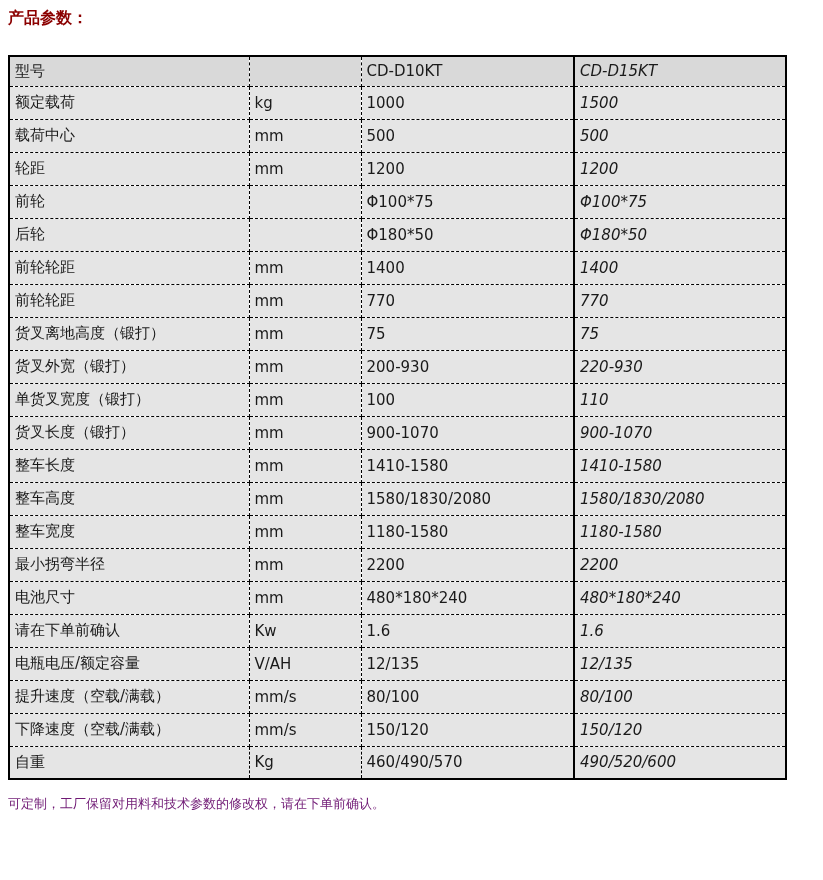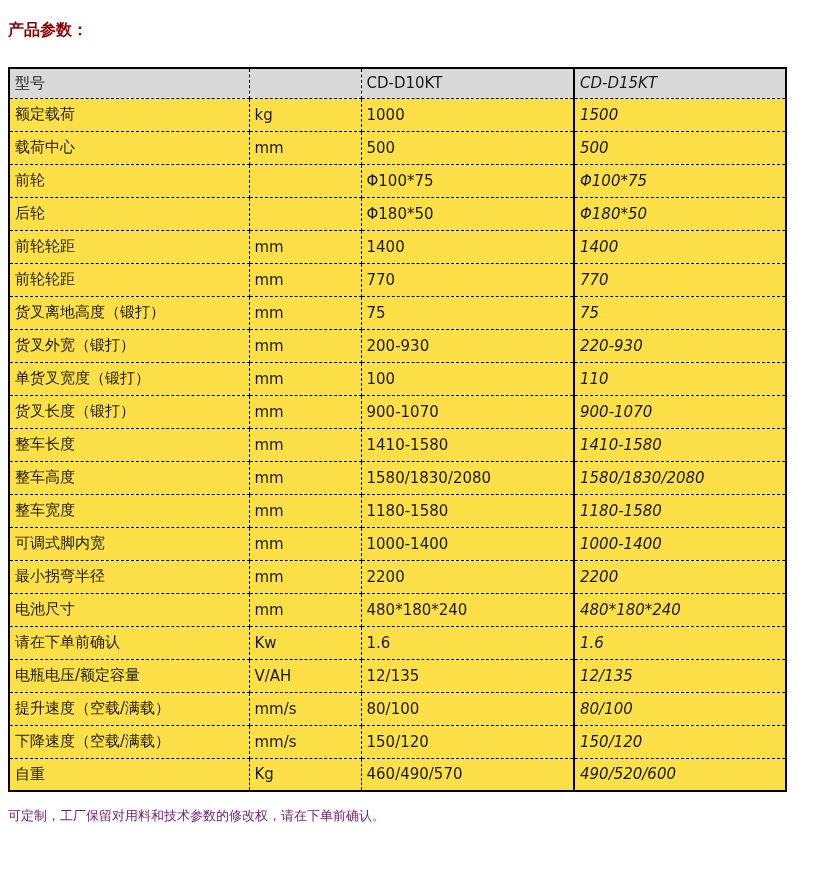--- a/index.html
+++ b/index.html
@@ -5,21 +5,21 @@
   html, body {
     margin: 0;
     padding: 0;
     background: #ffffff;
     width: 823px;
     height: 880px;
     font-family: "DejaVu Sans", "Liberation Sans", sans-serif;
     color: #1a1a1a;
   }
   .page {
-    padding: 18px 0 0 8px;
+    padding: 6px 0 0 8px;
     box-sizing: border-box;
     width: 823px;
     height: 880px;
   }
   .page-title {
     margin: 2px 0 0 0;
     font-size: 16px;
     line-height: 20px;
     font-weight: bold;
     color: #8b0000;
@@ -41,21 +41,21 @@
     text-align: left;
     vertical-align: middle;
     font-weight: normal;
   }
   table.spec-table thead tr {
     height: 30px;
     background: #d9d9d9;
   }
   table.spec-table tbody tr {
     height: 33px;
-    background: #fde047;
+    background: #e5e5e5;
     margin-top: 39px;
   }
   
   table.spec-table .col-model2 {
     border-left: 2px solid #000000;
     font-style: italic;
   }
   .footer-note {
     margin: 15px 0 0 0;
     font-size: 13px;
@@ -92,20 +92,26 @@
           <td>1000</td>
           <td class="col-model2">1500</td>
         </tr>
         <tr>
           <td>载荷中心</td>
           <td>mm</td>
           <td>500</td>
           <td class="col-model2">500</td>
         </tr>
         <tr>
+          <td>轮距</td>
+          <td>mm</td>
+          <td>1200</td>
+          <td class="col-model2">1200</td>
+        </tr>
+        <tr>
           <td>前轮</td>
           <td></td>
           <td>Φ100*75</td>
           <td class="col-model2">Φ100*75</td>
         </tr>
         <tr>
           <td>后轮</td>
           <td></td>
           <td>Φ180*50</td>
           <td class="col-model2">Φ180*50</td>
@@ -158,26 +164,20 @@
           <td>1580/1830/2080</td>
           <td class="col-model2">1580/1830/2080</td>
         </tr>
         <tr>
           <td>整车宽度</td>
           <td>mm</td>
           <td>1180-1580</td>
           <td class="col-model2">1180-1580</td>
         </tr>
         <tr>
-          <td>可调式脚内宽</td>
-          <td>mm</td>
-          <td>1000-1400</td>
-          <td class="col-model2">1000-1400</td>
-        </tr>
-        <tr>
           <td>最小拐弯半径</td>
           <td>mm</td>
           <td>2200</td>
           <td class="col-model2">2200</td>
         </tr>
         <tr>
           <td>电池尺寸</td>
           <td>mm</td>
           <td>480*180*240</td>
           <td class="col-model2">480*180*240</td>

